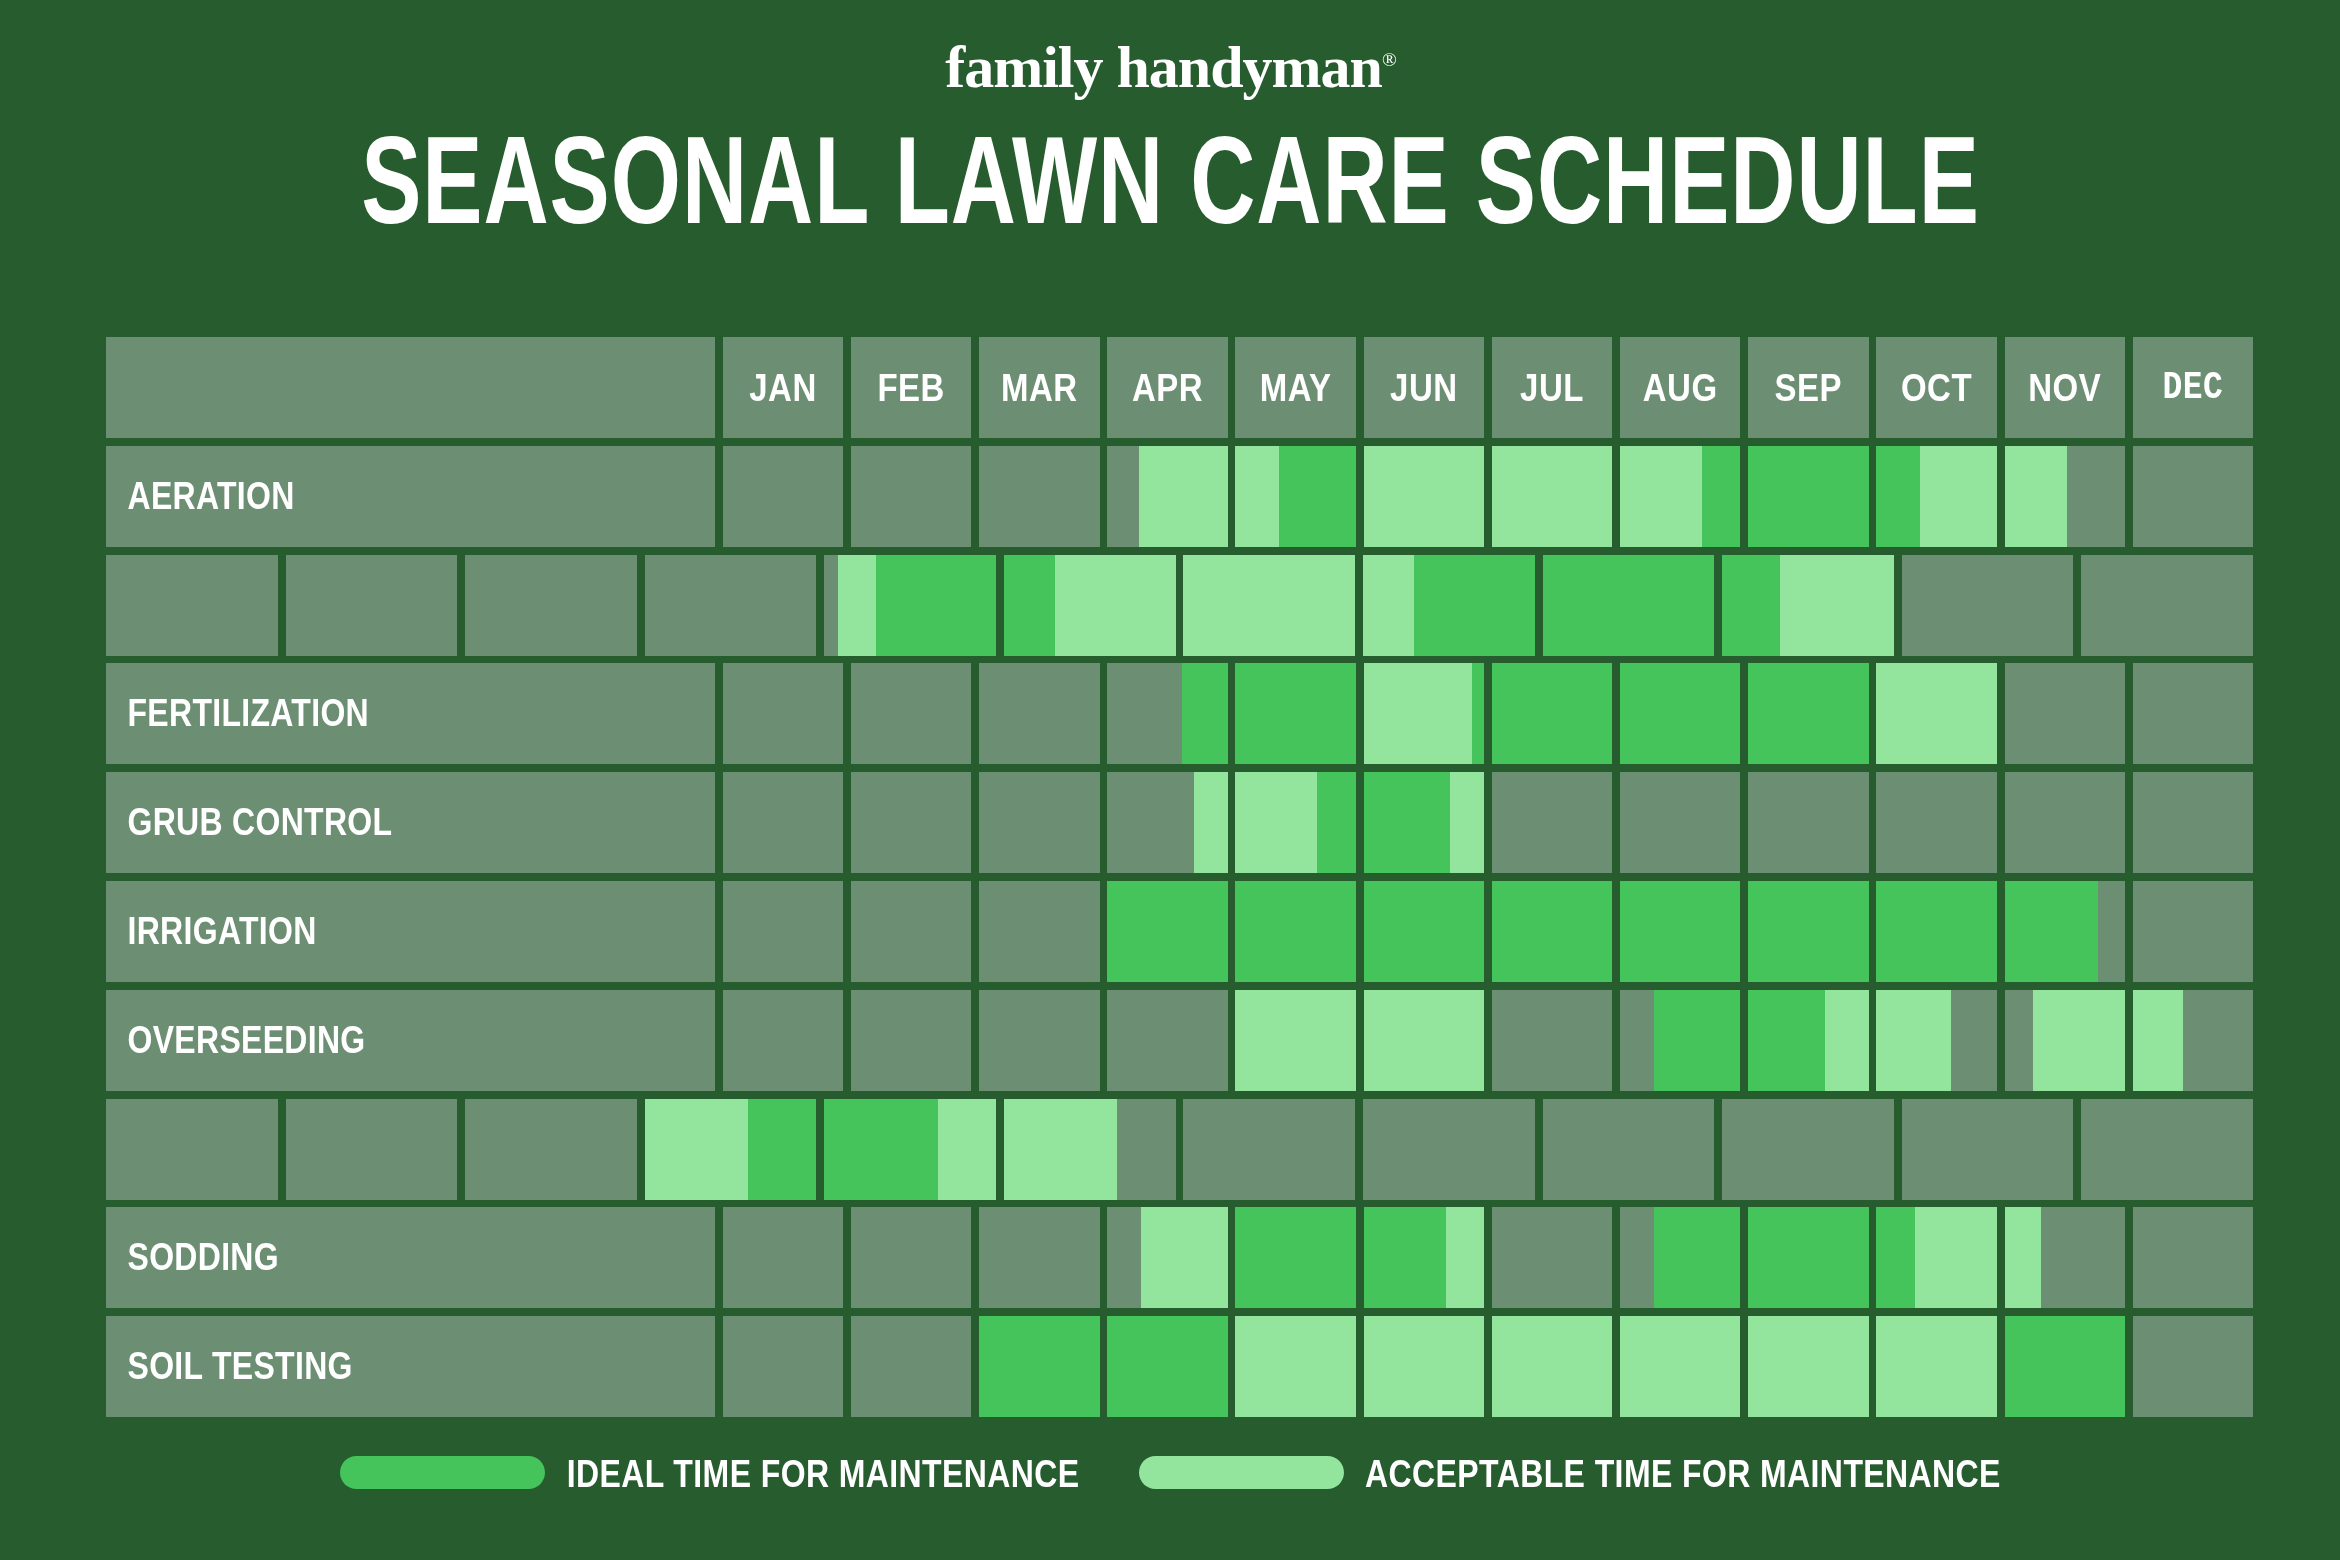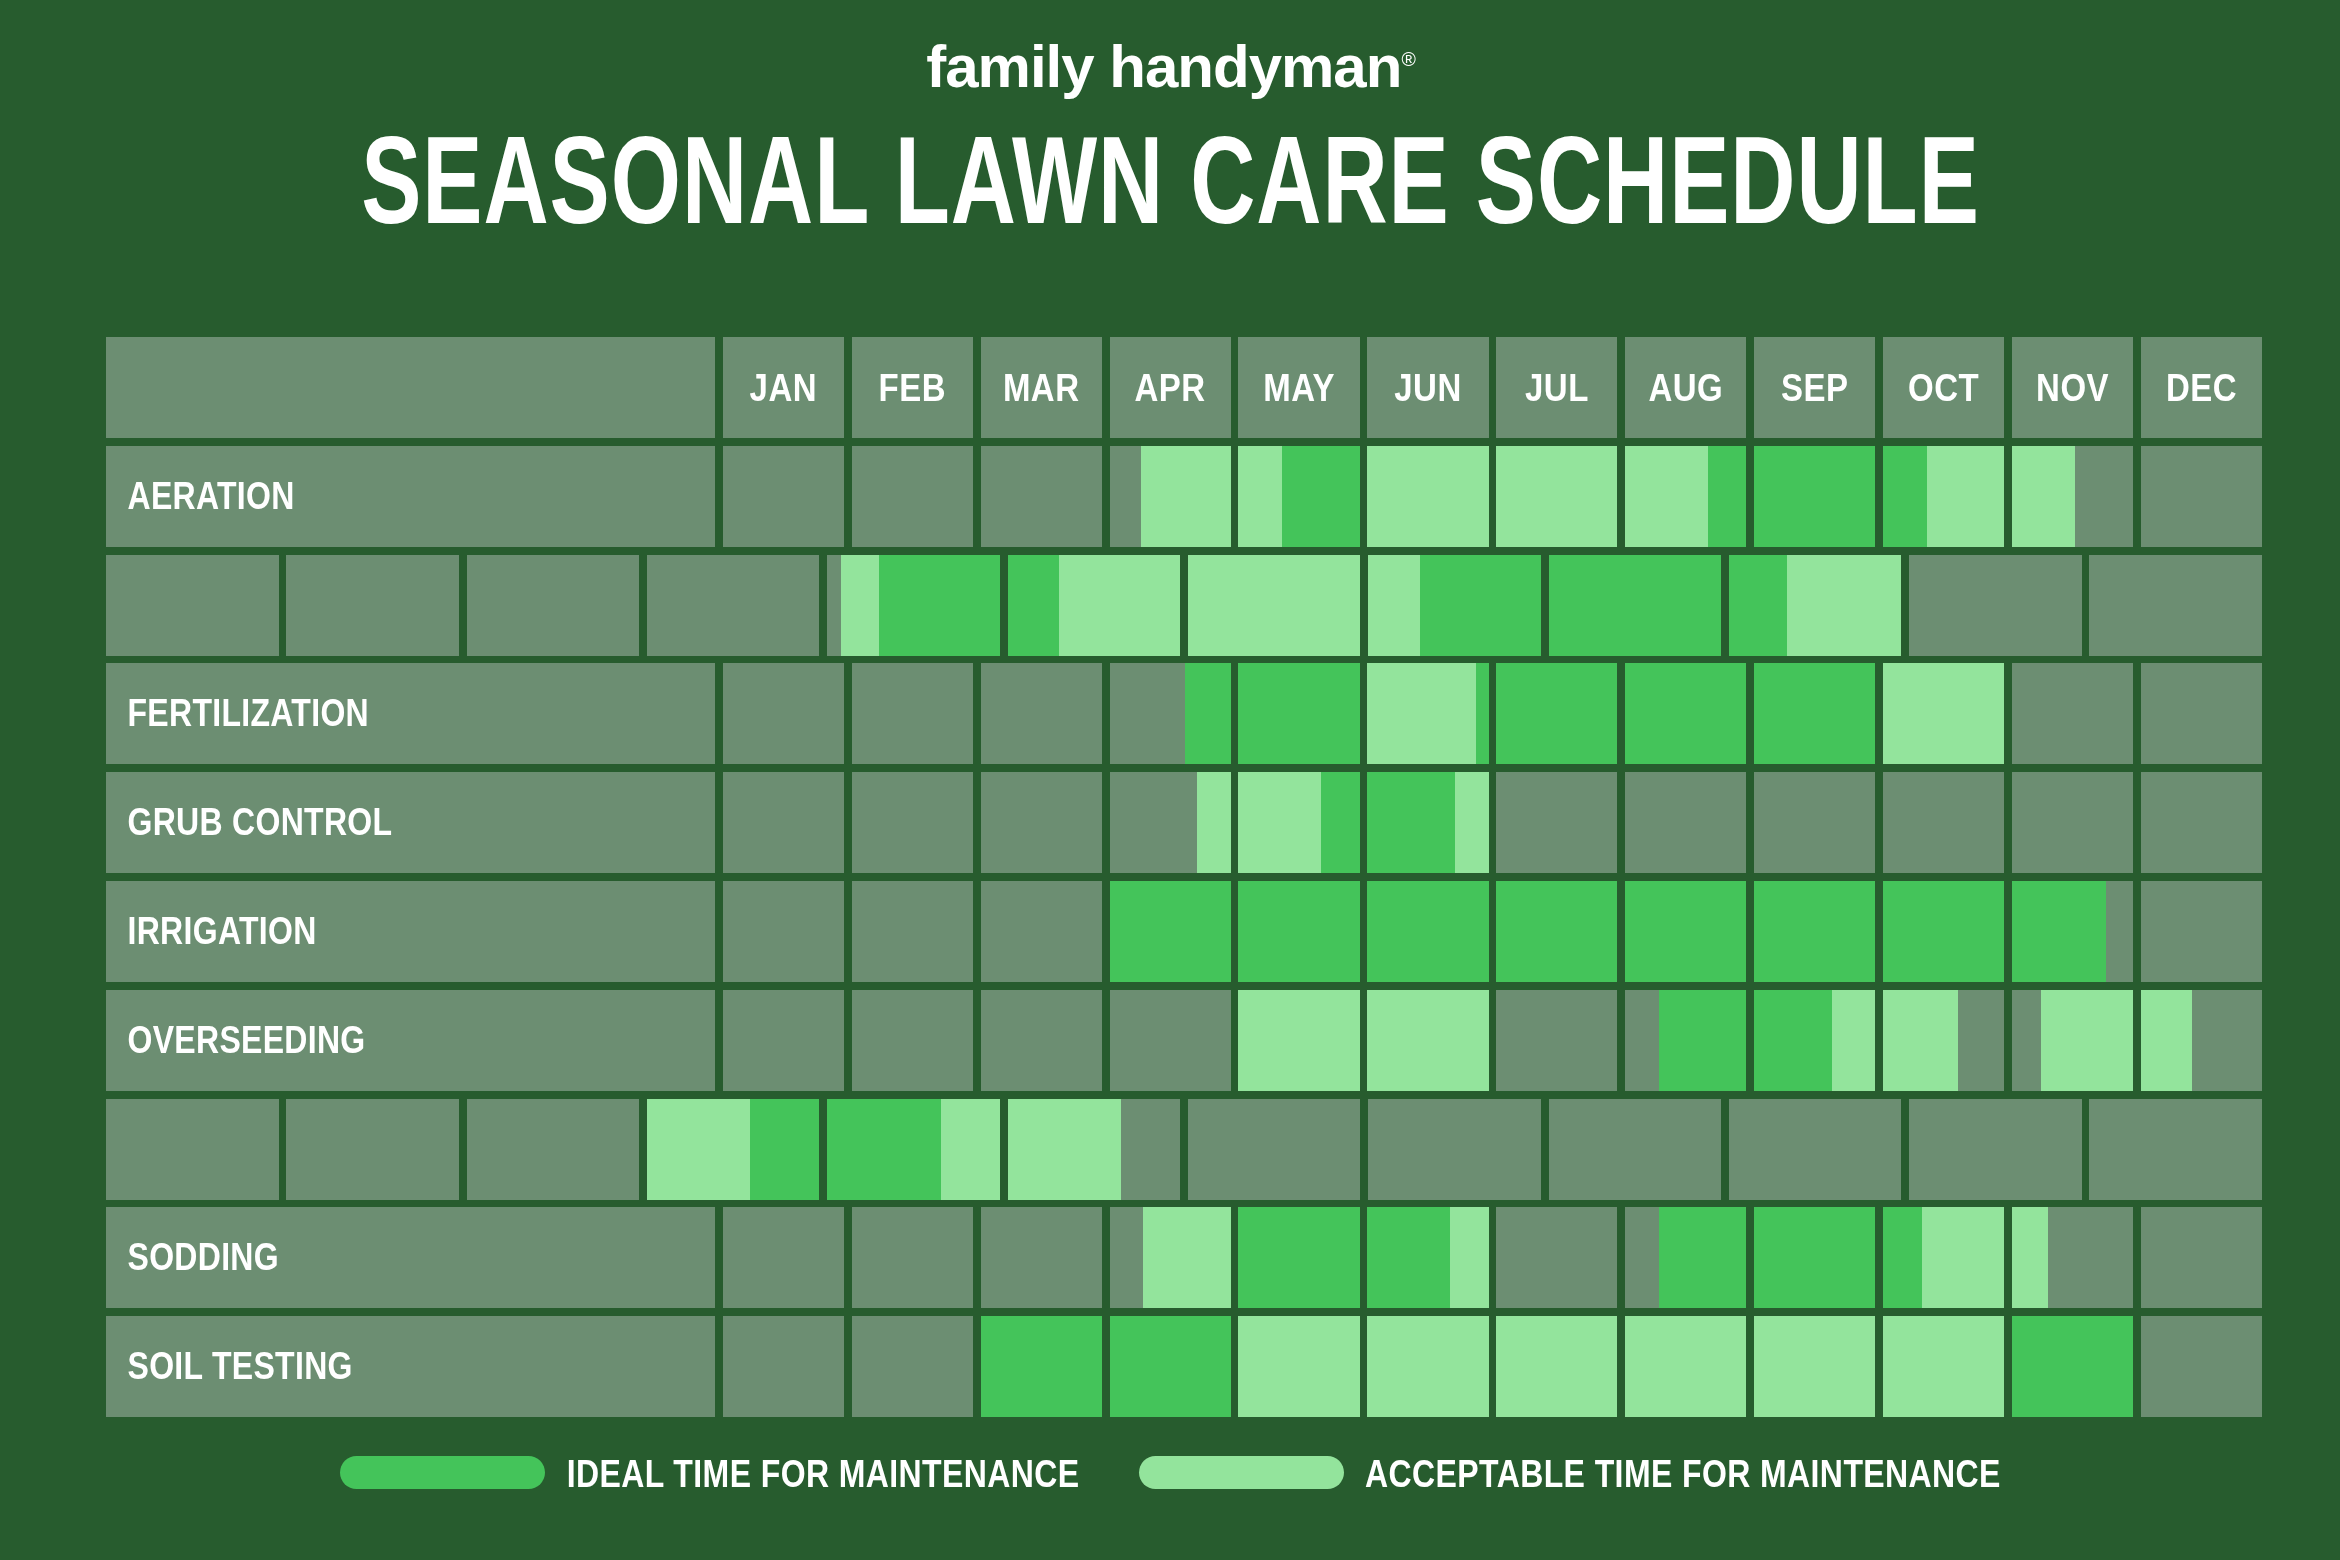--- a/index.html
+++ b/index.html
@@ -10,21 +10,21 @@
     overflow:hidden;
     position:relative;
   }
   #wrap { width:2341px; height:1560px; position:relative; }
 
   
   .brand {
     text-align:center;
     margin-top:37px;
     color:#ffffff;
-    font-family:Liberation Sans, sans-serif;
+    font-family:Liberation Serif, serif;
     font-weight:bold;
     font-size:60px;
     letter-spacing:-1px;
     line-height:1;
     position:relative;
   }
   .brand .reg { font-size:19.5px; vertical-align:super; font-weight:normal; }
   .title {
     text-align:center;
     color:#ffffff;
@@ -67,21 +67,21 @@
 
   .months { display:flex; flex:1 1 auto; }
   .mcell {
     flex:1 1 0;
     height:101px;
     background:#6c8e72;
     margin-right:7.8px;
     position:relative;
     overflow:hidden;
   }
-  .mcell:last-child { margin-right:8px; }
+  .mcell:last-child { margin-right:17px;font-family:Liberation Mono, monospace; }
   .mcell.head {
     display:flex; align-items:center; justify-content:center;
     color:#fff; font-weight:bold; font-size:33px; letter-spacing:0.5px;
   }
   .mcell.head span { transform:scaleY(1.2); }
   .seg { position:absolute; top:0; bottom:0; }
 
   
   #legend {
     position:absolute;

